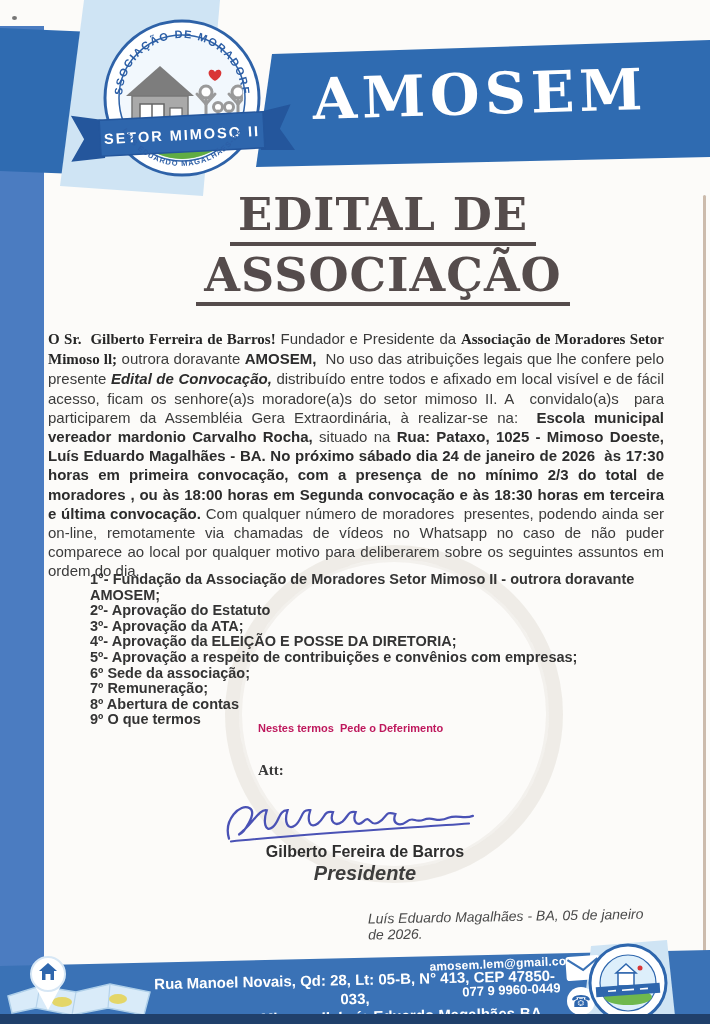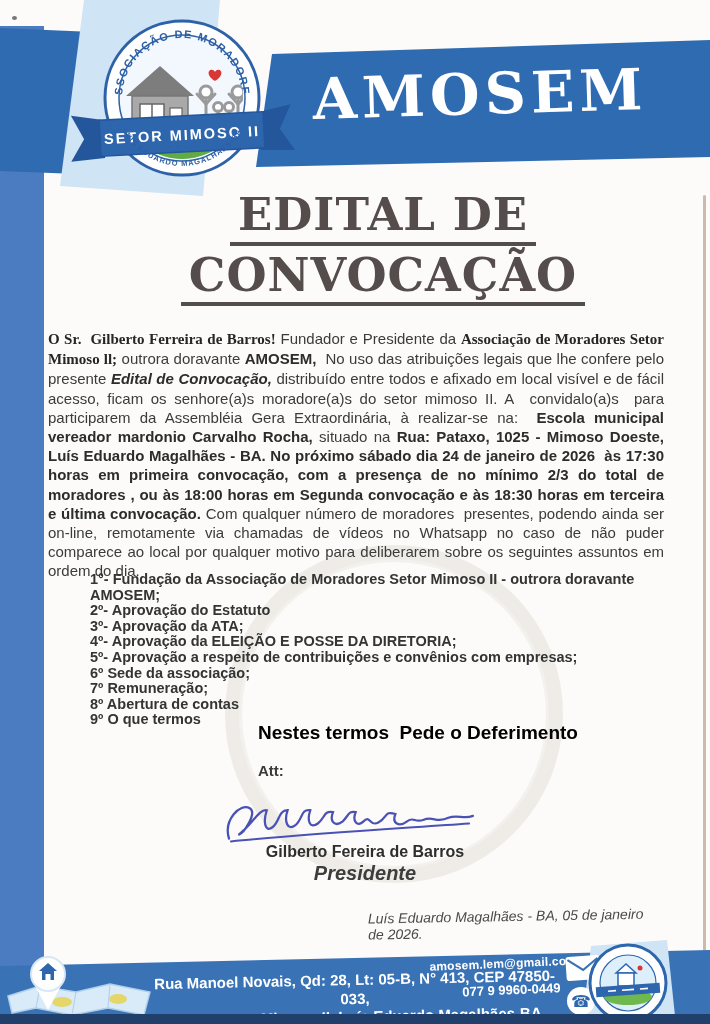--- a/index.html
+++ b/index.html
@@ -38,22 +38,22 @@
   .title-line.l1{font-size:45px;margin-top:8px;}
   .title-line.l2{font-size:46px;margin-top:5px;}
   
   .body-par{position:absolute;left:48px;top:329px;width:616px;z-index:2;
     font-size:15px;line-height:19.2px;color:var(--body-ink,#3b3b3b);text-align:justify;}
   .b{font-weight:bold;color:#2c2c2c;}
   .bi{font-weight:bold;font-style:italic;color:#2c2c2c;}
   .serif-b{font-family:"Liberation Serif",serif;font-weight:bold;font-size:15px;color:#262626;}
   .agenda{position:absolute;left:90px;top:572px;width:580px;z-index:2;
     font-size:14.5px;line-height:15.6px;font-weight:bold;color:#343434;}
-  .terms{position:absolute;left:258px;top:722px;font-size:19px;font-weight:bold;color:#000000;z-index:2;}
-  .att{position:absolute;left:258px;top:762px;font-size:15px;font-weight:bold;color:#3a3a3a;z-index:2;}
+  .terms{position:absolute;left:258px;top:722px;font-size:11px;font-weight:bold;color:#be185d;z-index:2;}
+  .att{position:absolute;left:258px;top:762px;font-size:15px;font-weight:bold;color:#3a3a3a;z-index:2;font-family:Liberation Serif, serif;}
   
   .signature{position:absolute;left:215px;top:797px;width:270px;height:52px;z-index:2;}
   .signer-name{position:absolute;left:235px;top:843px;width:260px;text-align:center;
     font-size:16px;font-weight:bold;color:#2e2e2e;z-index:2;}
   .signer-role{position:absolute;left:235px;top:862px;width:260px;text-align:center;
     font-size:20px;font-weight:bold;font-style:italic;color:#3d3d3d;z-index:2;}
   .dateline{position:absolute;left:368px;top:908px;width:290px;font-size:14px;font-style:italic;
     color:#4a4a4a;transform:rotate(-1deg);z-index:2;}
   
   .footer-bar{position:absolute;left:0;top:948px;width:710px;height:70px;
@@ -139,21 +139,21 @@
       <rect x="36" y="110" width="164" height="36" fill="#2e66ad" stroke="#24569c" stroke-width="1.5"></rect>
       <text x="118" y="134" text-anchor="middle" font-size="14.5" font-weight="bold" fill="#ffffff" letter-spacing="2" font-family="Liberation Sans, sans-serif">SETOR MIMOSO II</text>
     </g>
     <text font-size="7.5" font-weight="bold" fill="#2d5fa6" letter-spacing="1" font-family="Liberation Sans, sans-serif">
       <textPath href="#arcBottom" startOffset="50%" text-anchor="middle">LUÍS EDUARDO MAGALHÃES-BA</textPath>
     </text>
   </svg>
 
   <div class="title-wrap">
     <div><span class="title-line l1">EDITAL DE</span></div>
-    <div><span class="title-line l2">CONVOCAÇÃO</span></div>
+    <div><span class="title-line l2">ASSOCIAÇÃO</span></div>
   </div>
 
   <div class="body-par"><span class="serif-b">O Sr.&nbsp; Gilberto Ferreira de Barros!</span><span> Fundador e Presidente da </span><span class="serif-b">Associação de Moradores Setor Mimoso ll;</span><span> outrora doravante </span><span class="b">AMOSEM,</span><span>&nbsp; No uso das atribuições legais que lhe confere pelo presente </span><span class="bi">Edital de Convocação,</span><span> distribuído entre todos e afixado em local visível e de fácil acesso, ficam os senhore(a)s moradore(a)s do setor mimoso II. A&nbsp; convidalo(a)s&nbsp; para participarem da Assembléia Gera Extraordinária, à realizar-se na:&nbsp; </span><span class="b">Escola municipal vereador mardonio Carvalho Rocha,</span><span> situado na </span><span class="b">Rua: Pataxo, 1025 - Mimoso Doeste, Luís Eduardo Magalhães - BA. No próximo sábado dia 24 de janeiro de 2026&nbsp; às 17:30 horas em primeira convocação, com a presença de no mínimo 2/3 do total de moradores , ou às 18:00 horas em Segunda convocação e às 18:30 horas em terceira e última convocação.</span><span> Com qualquer número de moradores&nbsp; presentes, podendo ainda ser on-line, remotamente via chamadas de vídeos no Whatsapp no caso de não puder comparece ao local por qualquer motivo para deliberarem sobre os seguintes assuntos em ordem do dia.</span></div>
 
   <div class="agenda">
     <div>1°- Fundação da Associação de Moradores Setor Mimoso II - outrora doravante AMOSEM;</div>
     <div>2º- Aprovação do Estatuto</div>
     <div>3º- Aprovação da ATA;</div>
     <div>4º- Aprovação da ELEIÇÃO E POSSE DA DIRETORIA;</div>
     <div>5º- Aprovação a respeito de contribuições e convênios com empresas;</div>

